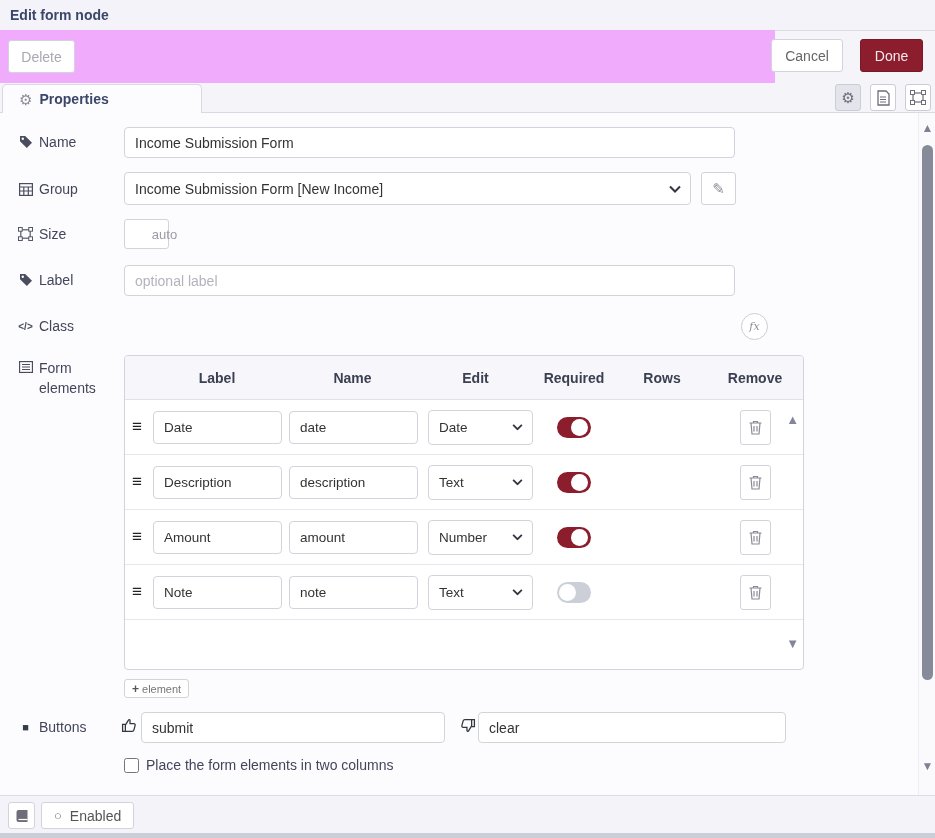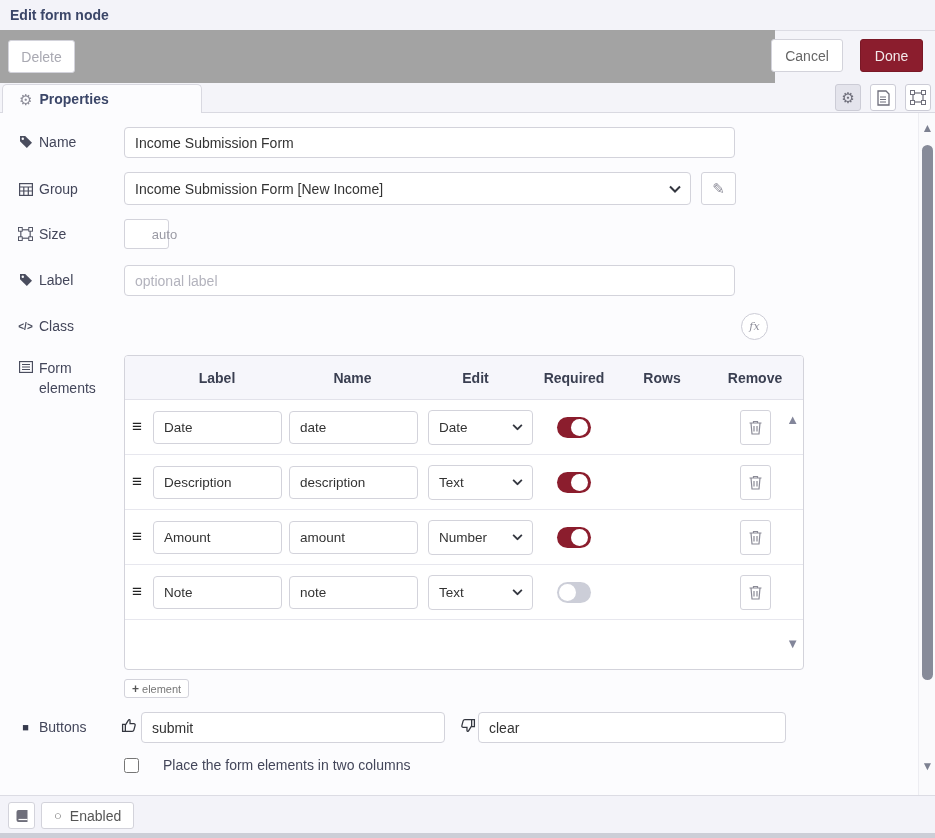--- a/index.html
+++ b/index.html
@@ -13,21 +13,21 @@
 
   
   .dlg-header {
     position:absolute; left:0; top:0; width:935px; height:30px;
     background:#f3f3f9; border-bottom:1px solid #dcdce4;
     display:flex; align-items:center; padding:15px 10px;
   }
   .dlg-title { font-weight:bold; color:#3b4668; font-size:14px; }
 
   
-  .toolbar { position:absolute; left:0; top:30px; width:775px; height:53px; background:#a3a3a3; }
+  .toolbar { position:absolute; left:0; top:30px; width:775px; height:53px; background:#f0abfc; }
   .btn {
     display:inline-flex; align-items:center; justify-content:center;
     background:#fff; border:1px solid #d3d3db; border-radius:3px;
     color:#777; font-size:14px; cursor:pointer;
   }
   .btn-delete { position:absolute; left:8px; top:10px; width:67px; height:33px; color:#a9a9b2; }
   .btn-cancel { position:absolute; left:771px; top:9px; width:72px; height:33px; color:#666; }
   .btn-done {
     position:absolute; left:860px; top:9px; width:63px; height:33px;
     background:#8b1d2d; border:1px solid #7a1826; color:#f3e9ea; border-radius:3px;
@@ -137,21 +137,21 @@
 
   
   .lbl-buttons { top:606px; }
   .thumb-ic { position:absolute; top:604px; width:17px; height:17px; }
   .thumb-up   { left:121px; }
   .thumb-down { left:459px; transform:rotate(180deg); }
   .inp-submit { position:absolute; left:141px; top:599px; width:304px; height:31px; }
   .inp-clear  { position:absolute; left:478px; top:599px; width:308px; height:31px; }
 
   .two-col-row {
-    position:absolute; left:124px; top:644px; display:flex; align-items:center; gap:24px;
+    position:absolute; left:124px; top:644px; display:flex; align-items:center; gap:7px;
     color:#43465a; font-size:14px;
   }
   .two-col-row input[type=checkbox] { width:15px; height:15px; accent-color:#8b1d2d; }
 
   
   .dlg-scroll {
     position:absolute; right:0; top:113px; width:17px; height:682px;
     background:#fafafc; border-left:1px solid #ededf2;
   }
   .dlg-scroll .arrow { position:absolute; left:0; width:17px; text-align:center; color:#7d8191; font-size:12px; cursor:pointer; }

